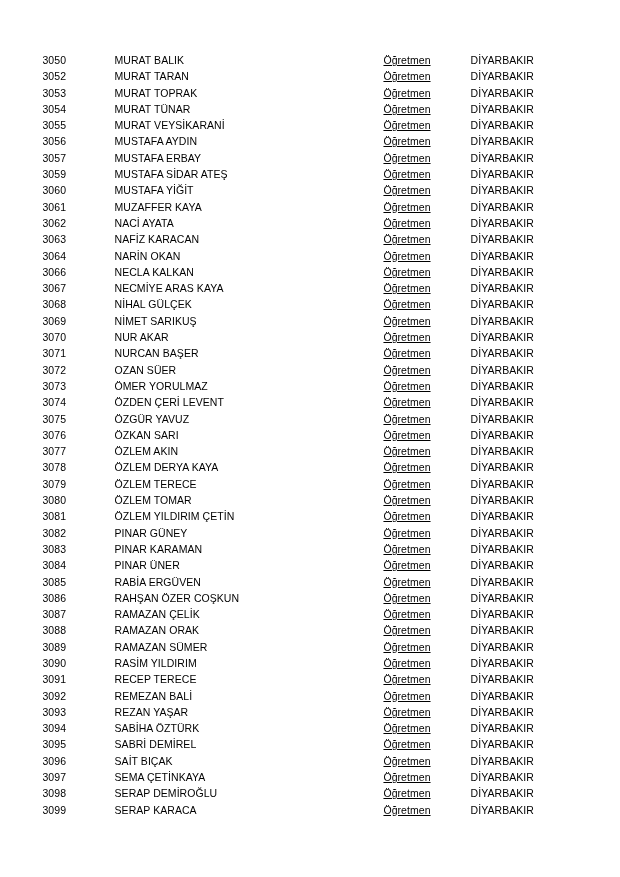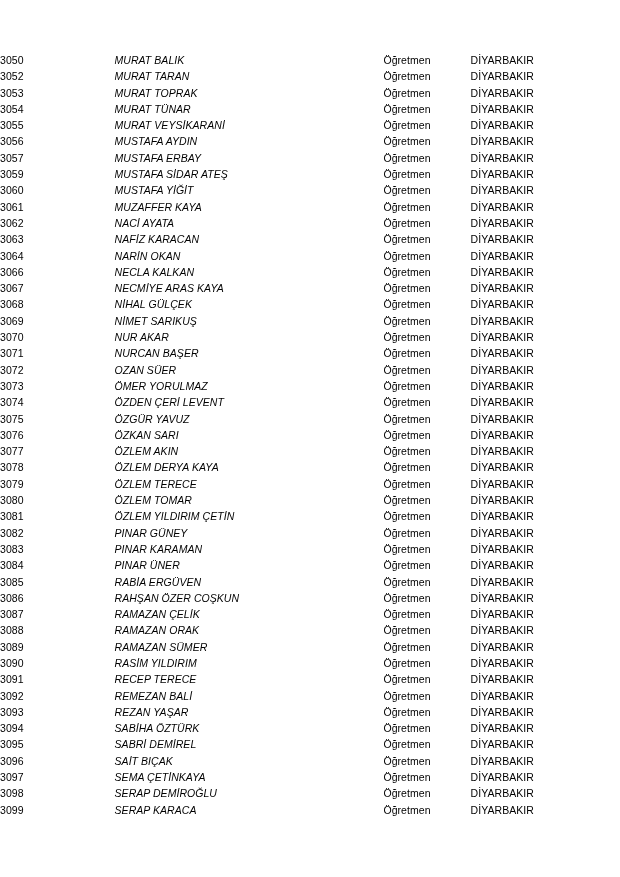--- a/index.html
+++ b/index.html
@@ -31,29 +31,29 @@
   .listing td {
     font-size: 10.5px;
     line-height: 16.3px;
     padding: 0;
     white-space: nowrap;
     vertical-align: top;
     letter-spacing: 0.05px;
   }
   .col-no {
     width: 86px;
-    text-align: left;
+    text-align: center;
     padding-right: 6px !important;
   }
   .col-name {
     width: 216px;
-    font-style: italic;
   }
   .col-title {
     width: 70px;
+    text-decoration: underline;
   }
   .col-city {
     width: 120px;
   }
 </style>
 </head>
 <body>
 
 <div class="page">
   <table class="listing">

